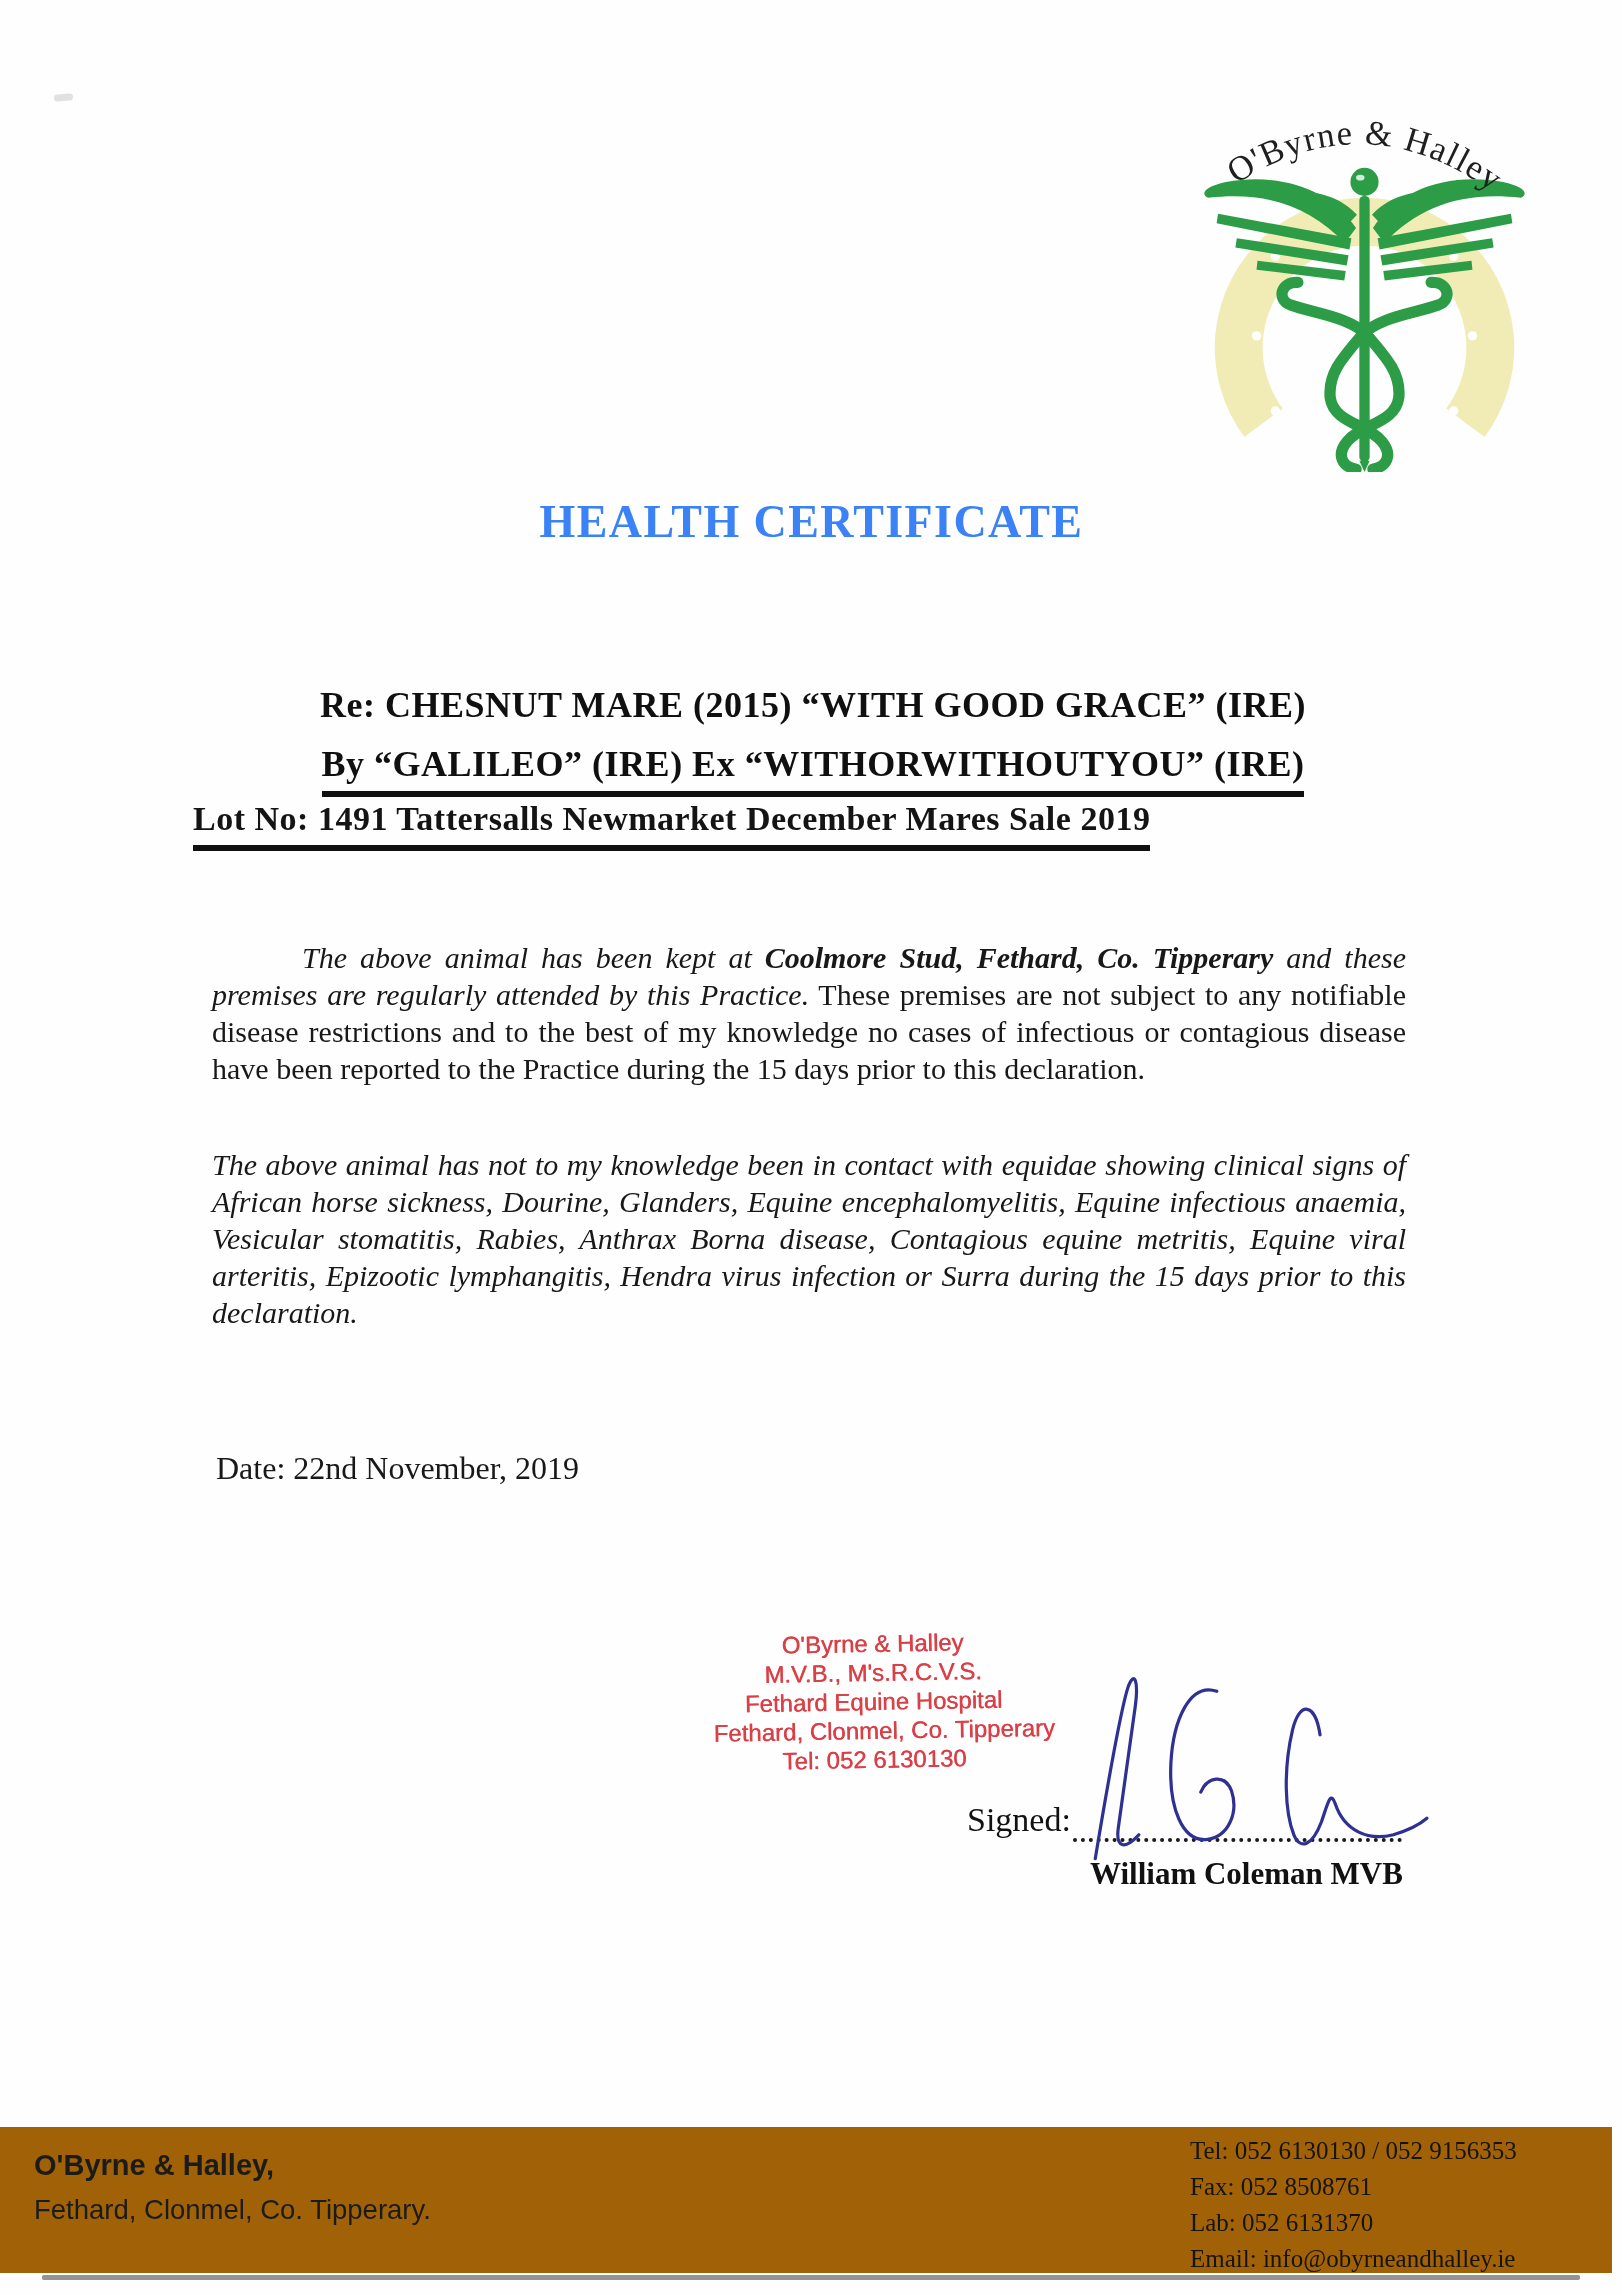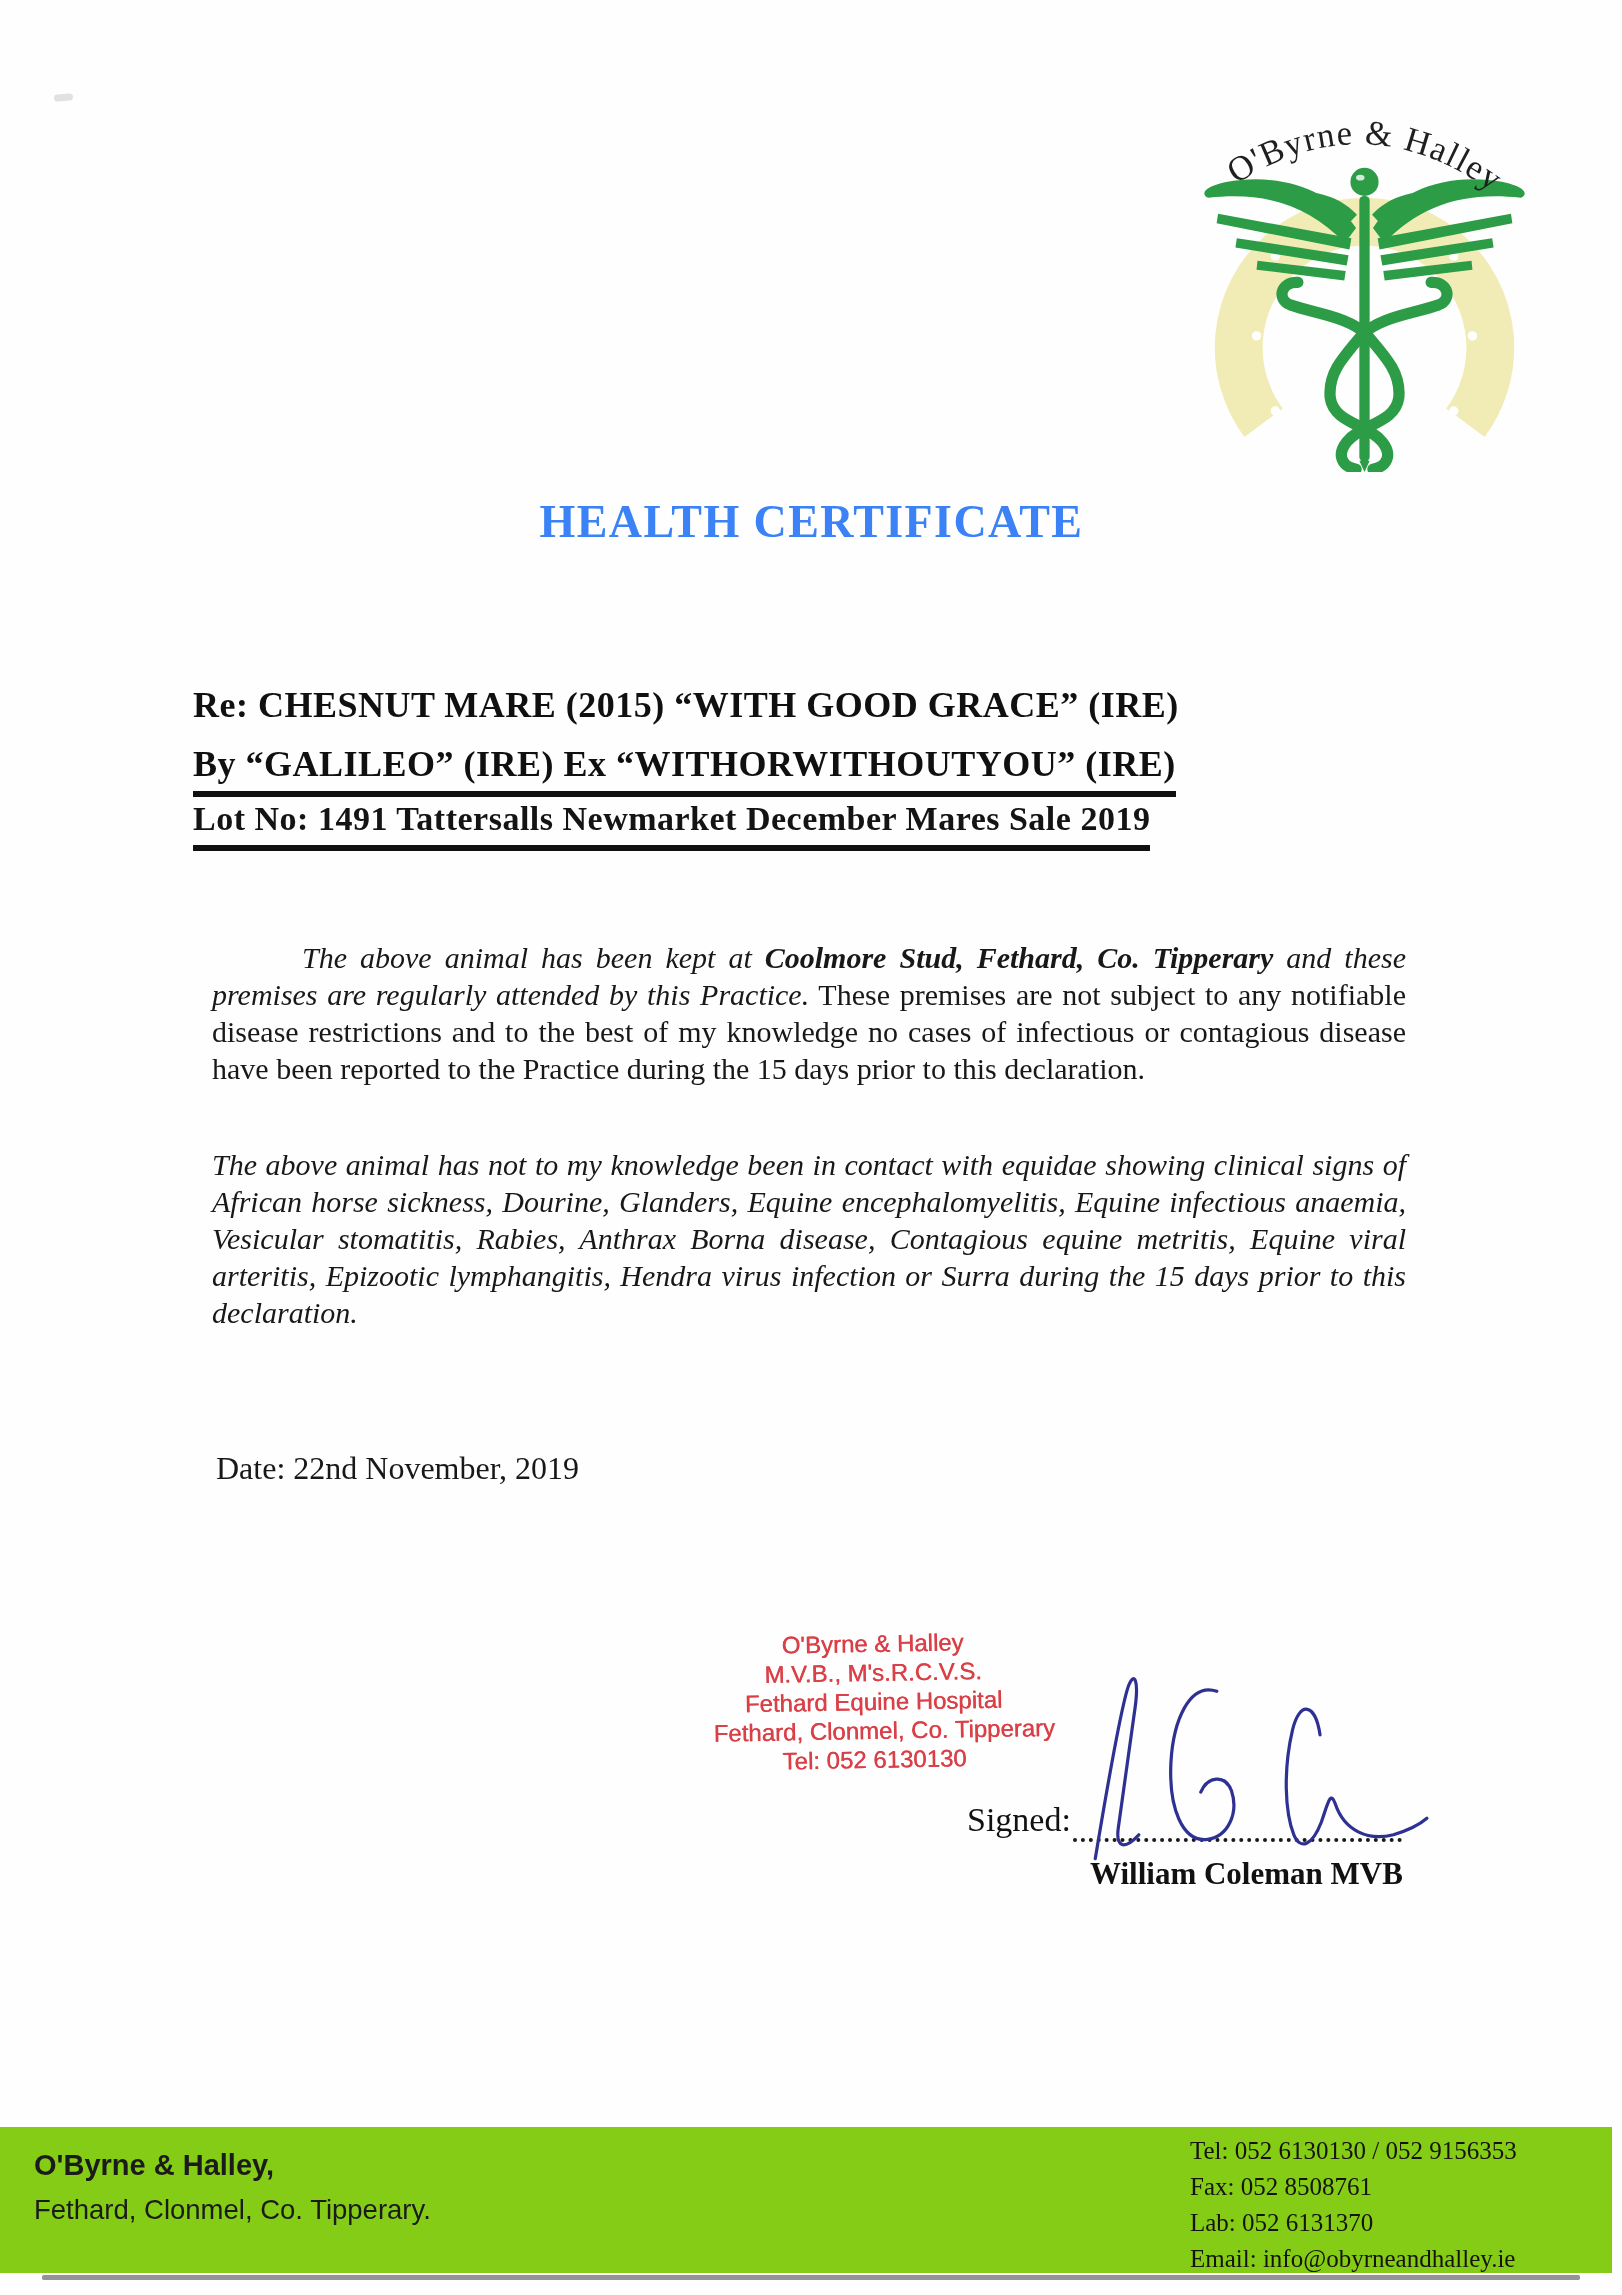--- a/index.html
+++ b/index.html
@@ -8,21 +8,21 @@
     font-family:"Liberation Serif","DejaVu Serif",serif;color:#141414;overflow:hidden;
   }
   
   .smudge{position:absolute;left:54px;top:94px;width:19px;height:6.9px;background:#c9c9c9;opacity:.55;border-radius:3.7px;transform:rotate(-4deg);}
   
   .logo{position:absolute;left:1199px;top:73px;width:331px;height:399px;}
   
   .title{position:absolute;left:0;top:495px;width:1623px;text-align:center;
     font-size:46px;font-weight:bold;letter-spacing:1.4px;color:#3b82f6;}
   
-  .subject{position:absolute;left:193px;top:683px;width:1240px;text-align:left;color:#101010;}
+  .subject{position:absolute;left:193px;top:683px;width:1240px;text-align:center;color:#101010;}
   .subject .re{font-size:36px;font-weight:bold;letter-spacing:0.5px;line-height:44px;}
   .subject .by{display:inline-block;font-size:36px;font-weight:bold;letter-spacing:0.5px;
     padding-bottom:6.4px;border-bottom:6.9px solid #101010;margin-top:16px;}
   .lotline{position:absolute;left:193px;top:800px;width:1240px;text-align:left;}
   .lotline span{display:inline-block;font-size:34px;font-weight:bold;letter-spacing:0.5px;
     padding-bottom:7.3px;border-bottom:6px solid #101010;}
   
   .para{position:absolute;left:212px;width:1194px;font-size:30px;line-height:37px;
     text-align:justify;color:#181818;}
   .para1{top:939px;text-indent:90px;}
@@ -38,21 +38,21 @@
     font-size:24px;line-height:29px;transform:rotate(-1deg);opacity:.95;
     text-shadow:0.5px 0 0 #d9363e;}
   .stamp .s4{white-space:nowrap;}
   
   .signed-label{position:absolute;left:967px;top:1801px;font-size:34px;font-weight:normal;color:#111;}
   .dotted-line{position:absolute;left:1073px;top:1800px;width:329px;height:38px;
     border-bottom:4.6px dotted #1a1a1a;}
   .sig-svg{position:absolute;left:1070px;top:1666px;width:367px;height:211px;}
   .sig-name{position:absolute;left:1090px;top:1856px;font-size:31px;font-weight:bold;color:#111;}
   
-  .footer{position:absolute;left:0;top:2127px;width:1612px;height:146px;background:#84cc16;}
+  .footer{position:absolute;left:0;top:2127px;width:1612px;height:146px;background:#a16207;}
   .footer-left{position:absolute;left:34px;top:22px;font-family:"Liberation Sans","DejaVu Sans",sans-serif;color:#1b1b1b;}
   .footer-left .fname{font-size:29px;font-weight:bold;}
   .footer-left .faddr{font-size:27.5px;margin-top:12px;}
   .footer-right{position:absolute;left:1173px;top:6.4px;font-size:25px;line-height:36px;color:#15130c;margin-left:17px;}
   .scan-bar{position:absolute;left:42px;top:2275px;width:1538px;height:5px;background:#3c3c3c;opacity:.55;border-radius:1.8px;}
 </style>
 </head>
 <body>
 
 <div class="page">

